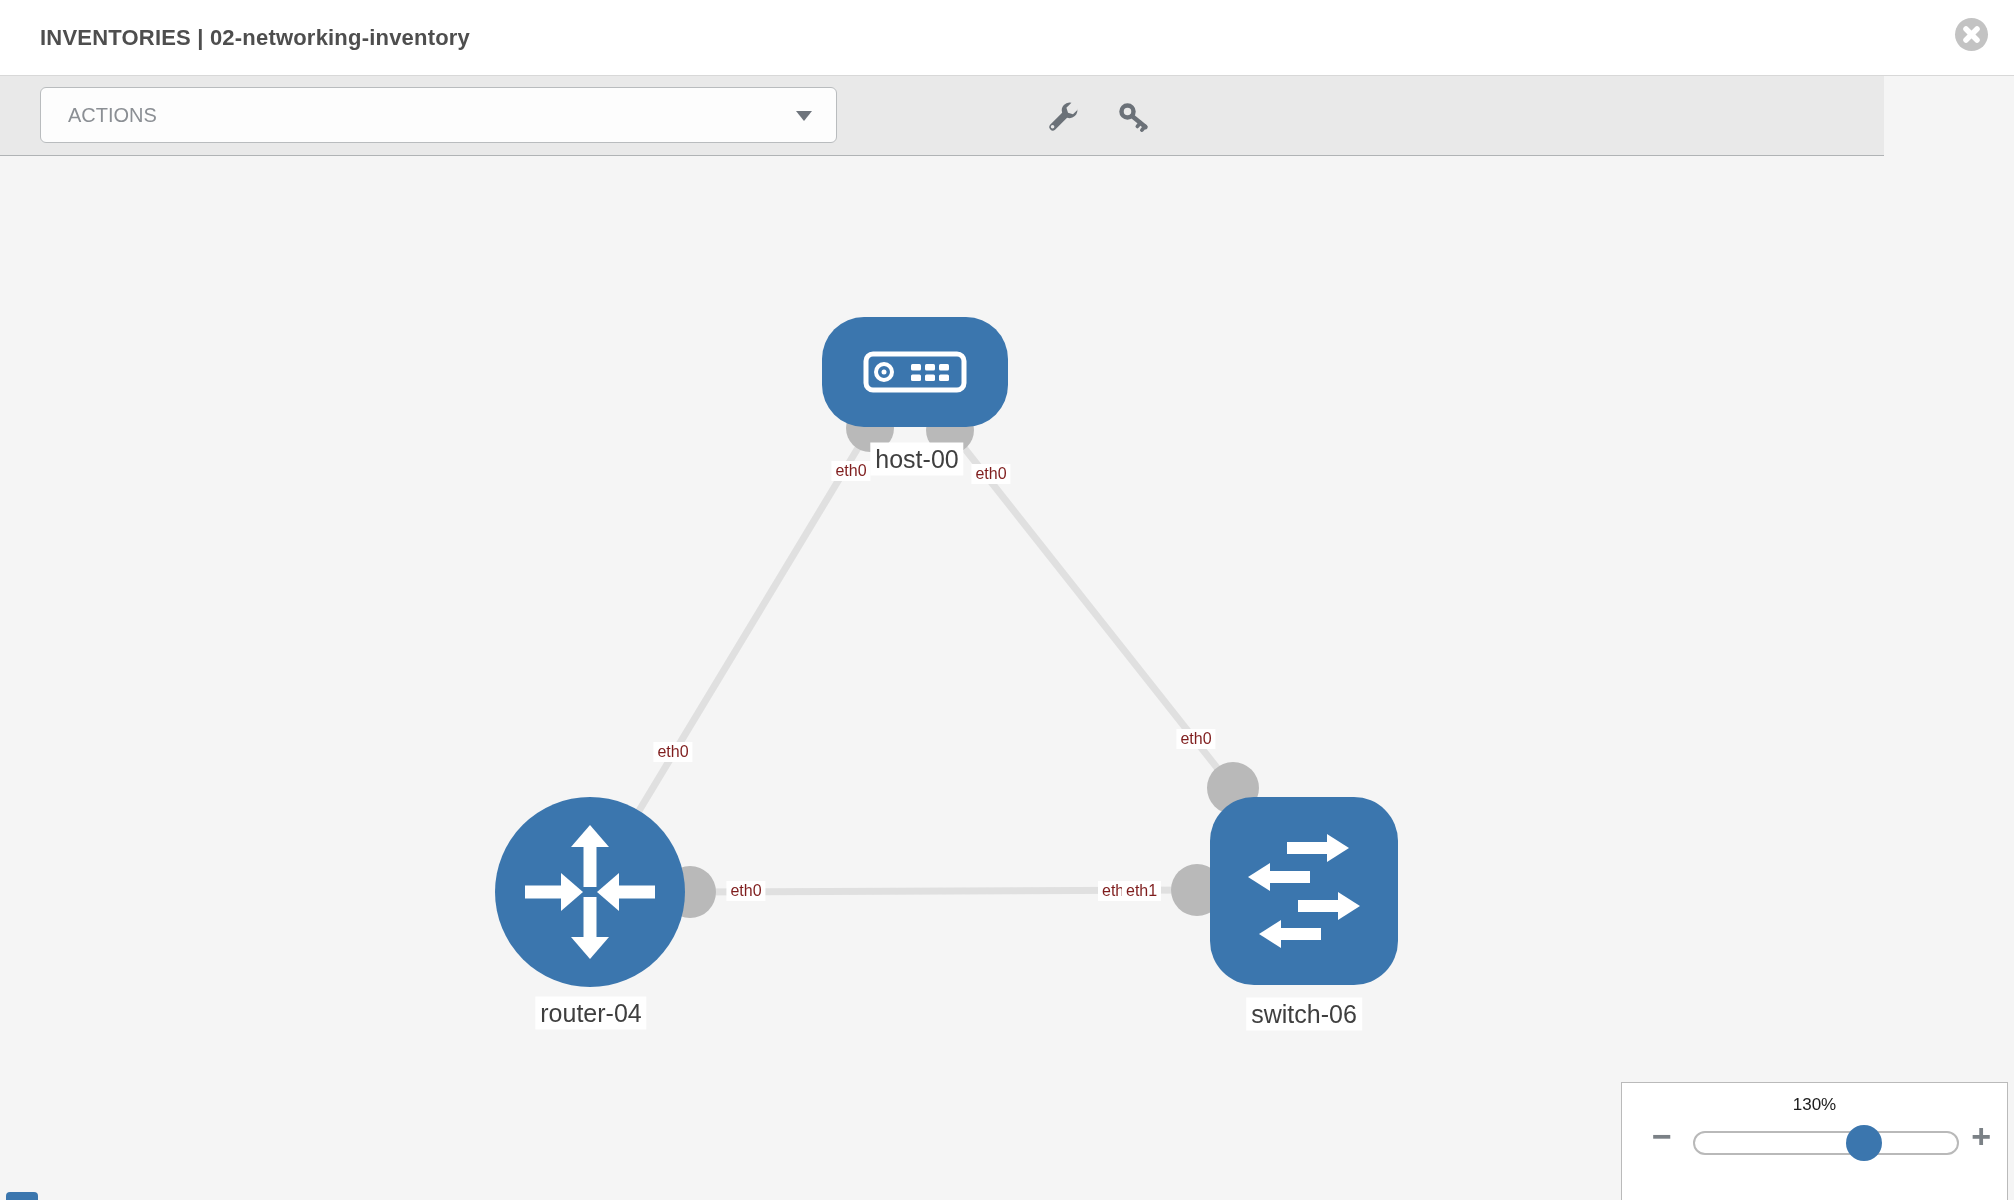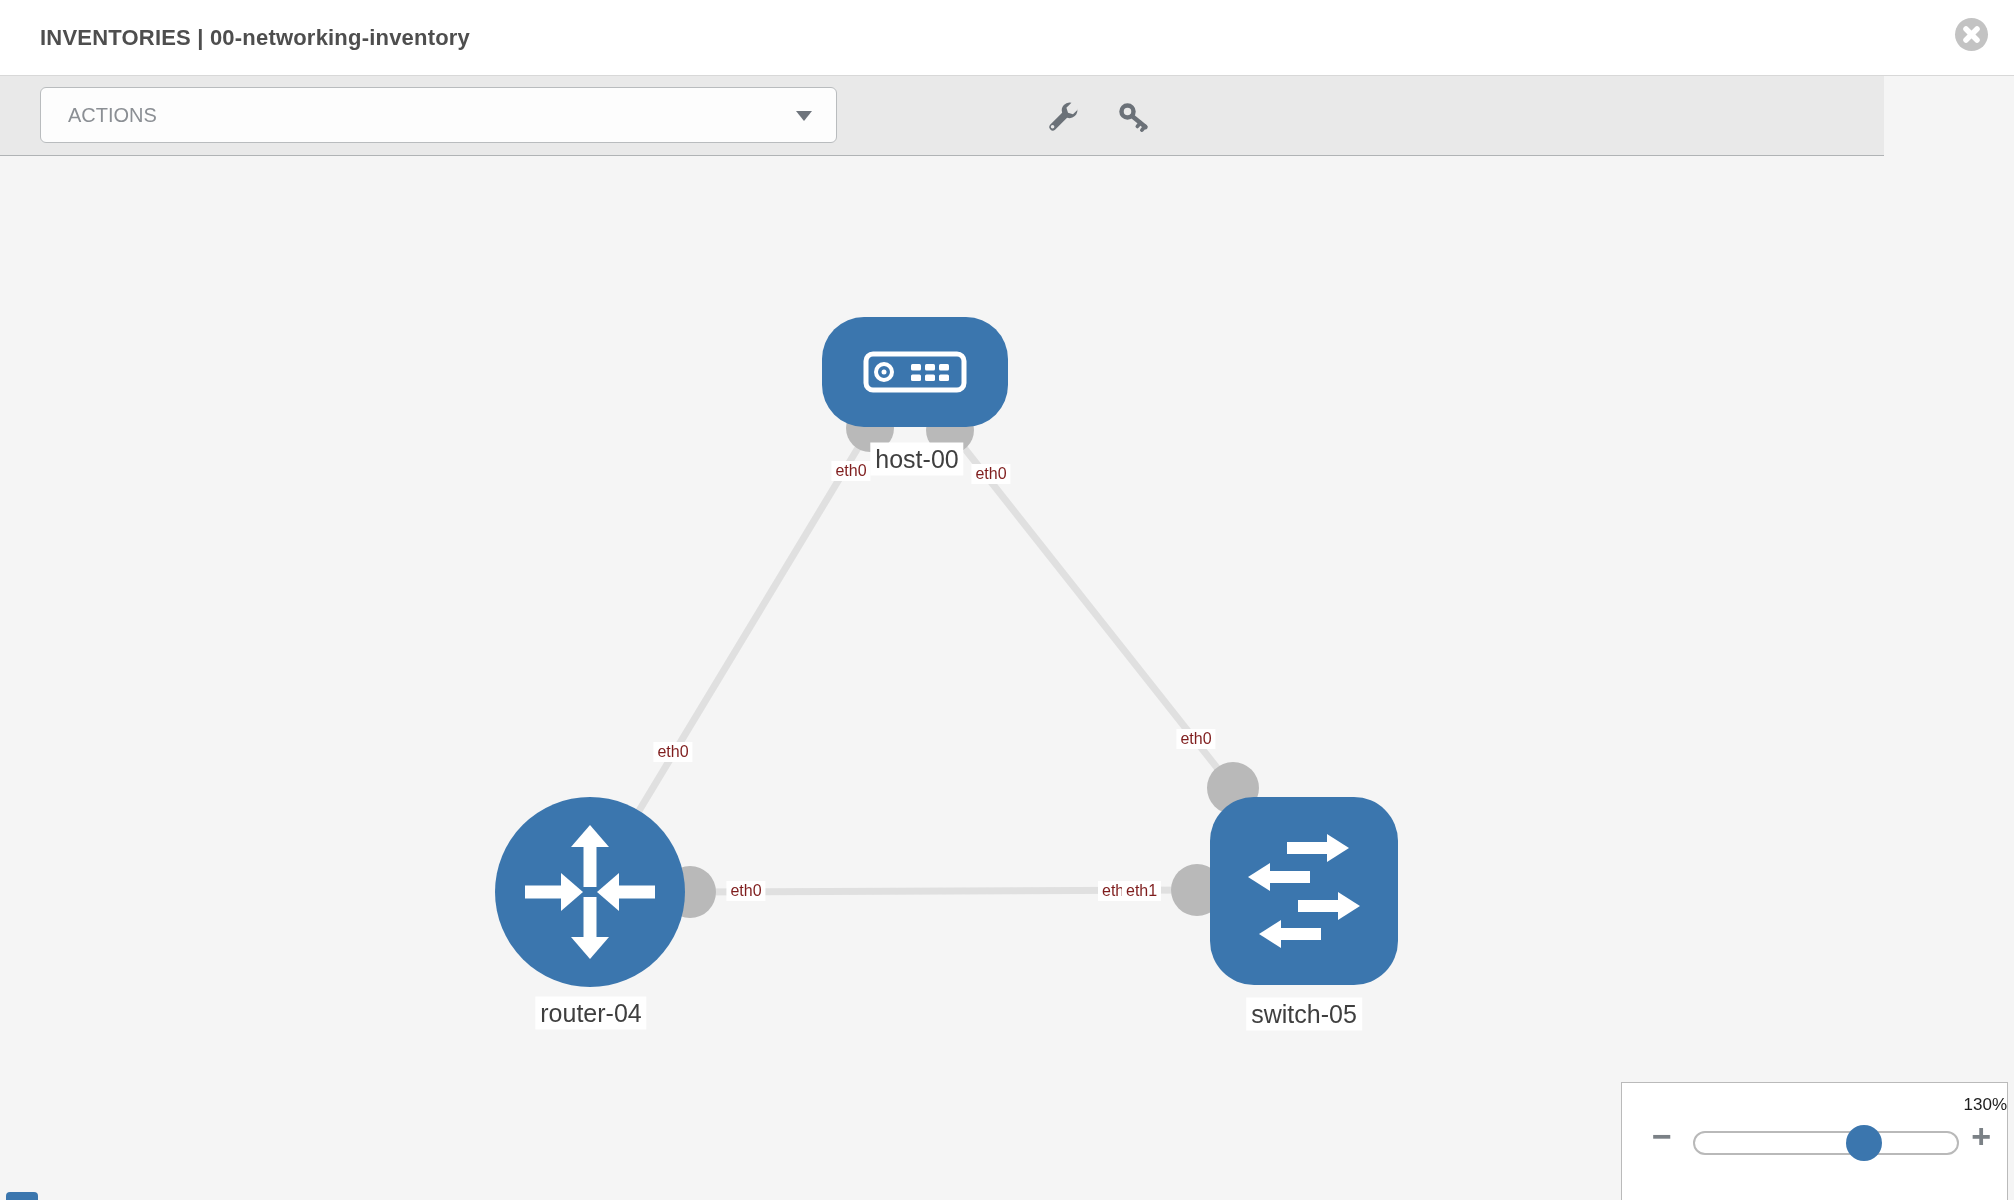--- a/index.html
+++ b/index.html
@@ -38,36 +38,36 @@
   .node-router { left:495px; top:640px; width:190px; height:190px; border-radius:50%; }
   .node-switch { left:1210px; top:640px; width:188px; height:188px; border-radius:44px; }
 
   .chip { position:absolute; z-index:4; background:#ffffff; white-space:nowrap; }
   .node-label { font-size:25px; color:#3f3f3f; padding:2px 5px; transform:translate(-50%,-50%); }
   .eth-label { font-size:16px; color:#7f1d1d; padding:1px 4px; transform:translate(-50%,-50%); }
   .eth-fixed { transform:translateY(-50%); } 
 
   
   .zoom-panel { position:absolute; left:1621px; top:1082px; width:387px; height:126px; background:#ffffff; border:1px solid #bababa; z-index:5; }
-  .zoom-value { position:absolute; left:0; top:12px; width:100%; text-align:right; font-size:17px; color:#1c1c1c; }
+  .zoom-value { position:absolute; left:0; top:12px; width:100%; text-align:center; font-size:17px; color:#1c1c1c; }
   .zoom-minus, .zoom-plus { position:absolute; top:36px; font-size:34px; font-weight:bold; color:#7b8186; cursor:pointer; line-height:34px; }
   .zoom-minus { left:30px; }
   .zoom-plus { right:16px; }
   .zoom-track { position:absolute; left:71px; top:48px; width:266px; height:24px; border:2px solid #b9b9b9; border-radius:13px; background:#fff; cursor:pointer; }
   .zoom-knob { position:absolute; left:224px; top:42px; width:36px; height:36px; border-radius:50%; background:#3b76ae; cursor:grab; }
 
   .partial-blue { position:absolute; left:6px; top:1192px; width:32px; height:8px; background:#3b76ae; border-radius:4px 4px 0 0; z-index:5; }
 </style>
 </head>
 <body>
 
 <div id="app">
 
   <div class="header">
-    <div class="title">INVENTORIES | 00-networking-inventory</div>
+    <div class="title">INVENTORIES | 02-networking-inventory</div>
     <div class="close-btn">
       <svg width="33" height="33" viewBox="0 0 33 33">
         <line x1="11" y1="11" x2="22" y2="22" stroke="#ffffff" stroke-width="5.5" stroke-linecap="round"></line>
         <line x1="22" y1="11" x2="11" y2="22" stroke="#ffffff" stroke-width="5.5" stroke-linecap="round"></line>
       </svg>
     </div>
   </div>
 
   <div class="toolbar">
     <div class="combo combo-actions">
@@ -145,21 +145,21 @@
           <line x1="88" y1="109" x2="130" y2="109"></line>
           <polygon points="150,109 128,95 128,123" stroke="none"></polygon>
           <line x1="111" y1="137" x2="69" y2="137"></line>
           <polygon points="49,137 71,123 71,151" stroke="none"></polygon>
         </g>
       </svg>
     </div>
 
     <div class="chip node-label" style="left:917px; top:302px;">host-00</div>
     <div class="chip node-label" style="left:591px; top:856px;">router-04</div>
-    <div class="chip node-label" style="left:1304px; top:857px;">switch-05</div>
+    <div class="chip node-label" style="left:1304px; top:857px;">switch-06</div>
 
     <div class="chip eth-label" style="left:851px; top:314px;">eth0</div>
     <div class="chip eth-label" style="left:673px; top:595px;">eth0</div>
     <div class="chip eth-label" style="left:991px; top:317px;">eth0</div>
     <div class="chip eth-label" style="left:1196px; top:582px;">eth0</div>
     <div class="chip eth-label" style="left:746px; top:734px;">eth0</div>
     <div class="chip eth-label eth-fixed" style="left:1098px; top:734px; z-index:4;">eth0</div>
     <div class="chip eth-label eth-fixed" style="left:1122px; top:734px; z-index:5;">eth1</div>
   </div>
 

